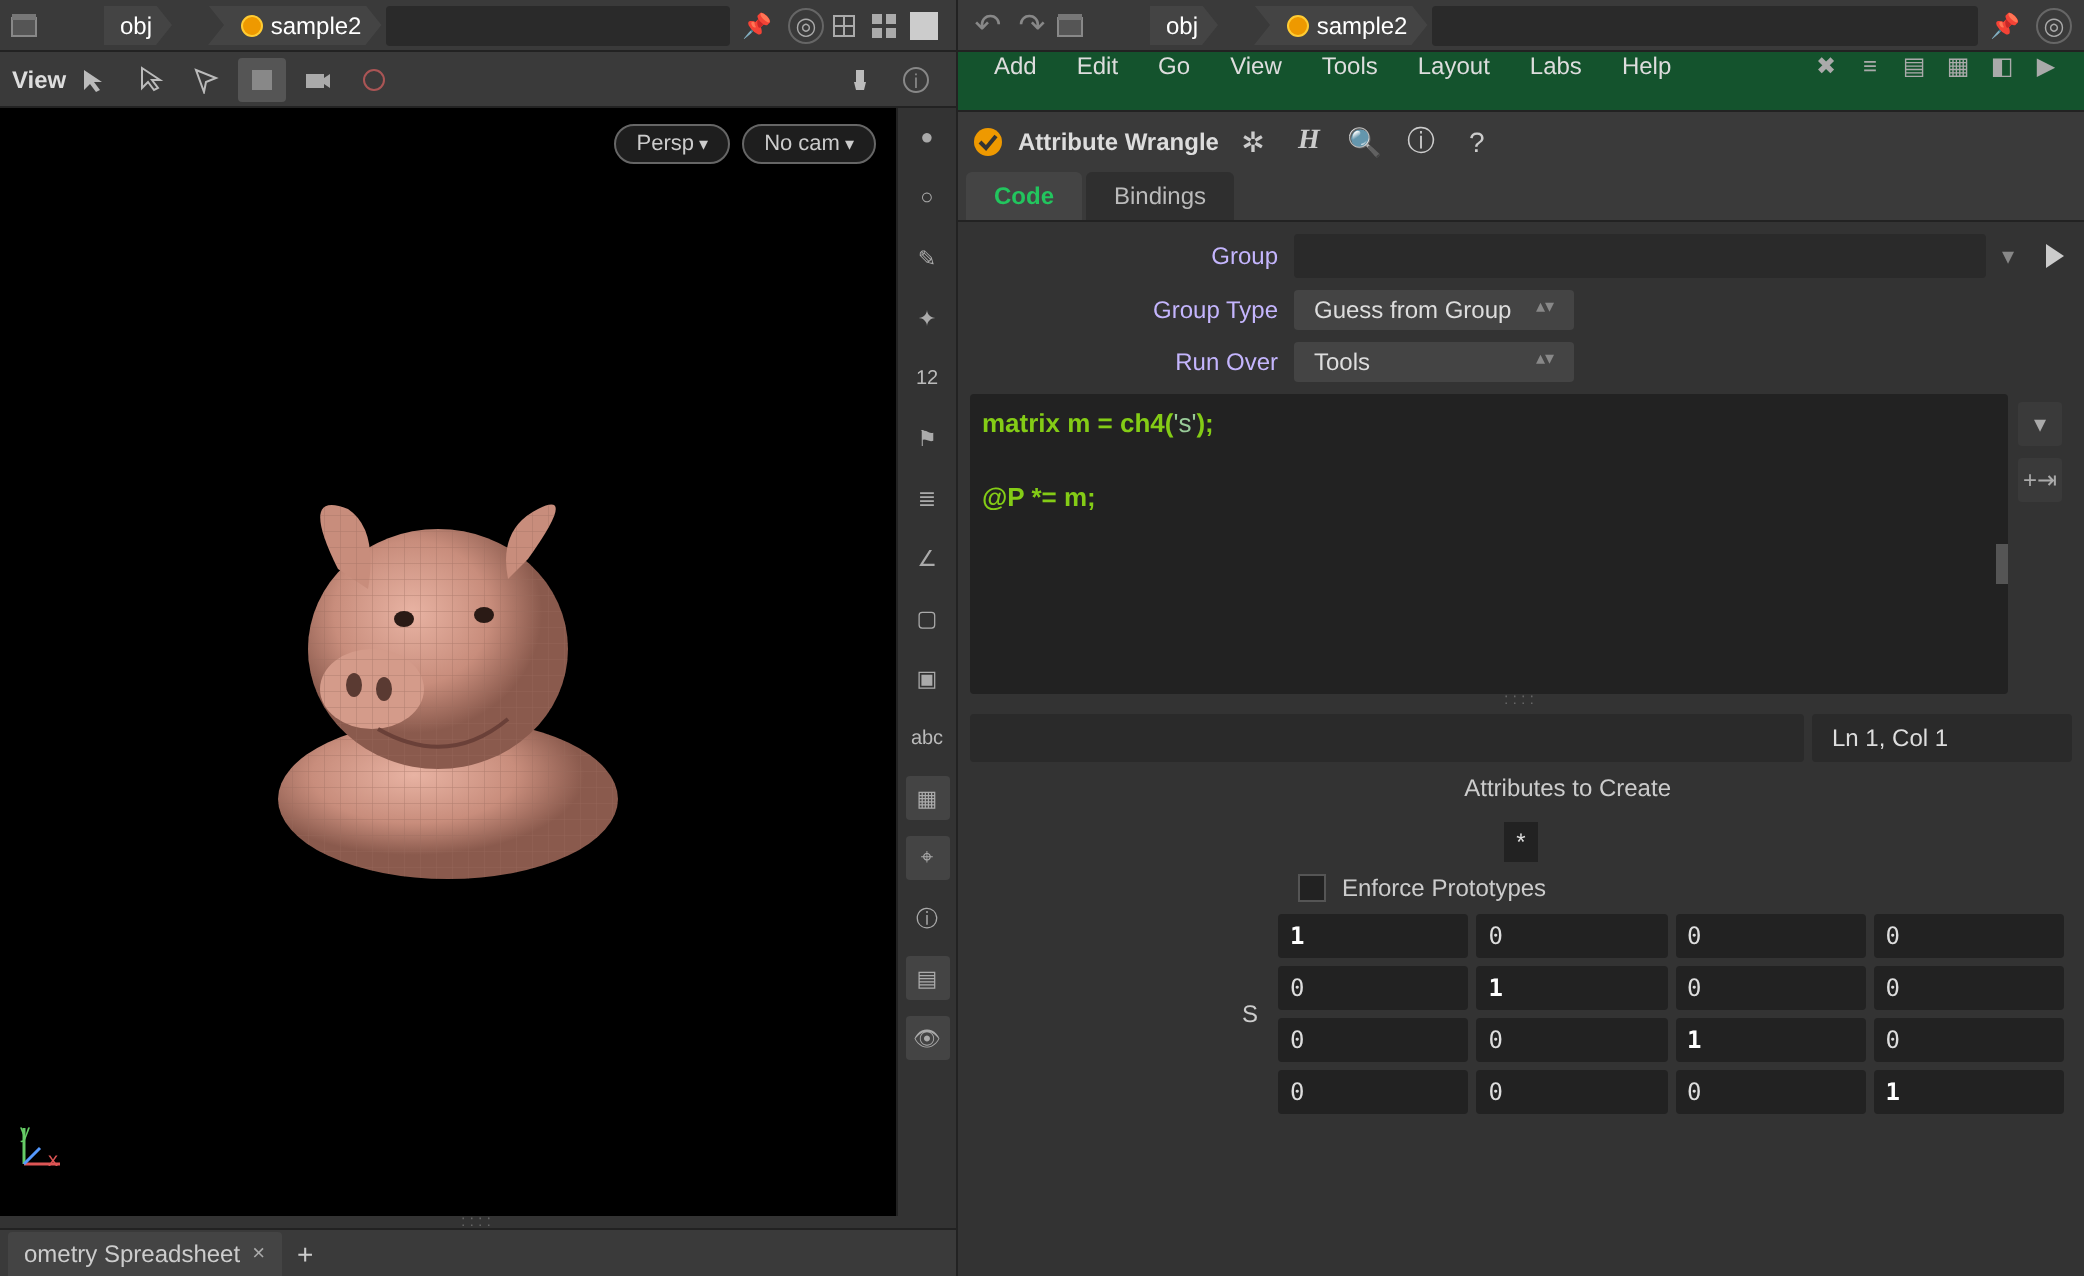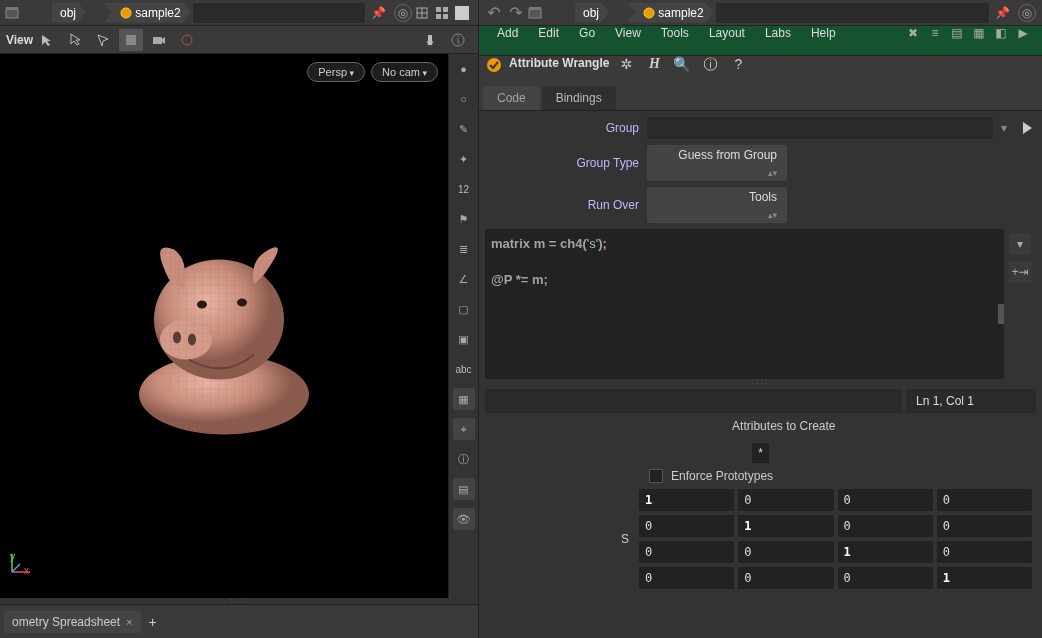--- a/index.html
+++ b/index.html
@@ -32,57 +32,57 @@
   .axis .y { color:#6c6; position:absolute; bottom:14px; left:2px;}
   .axis .x { color:#d55; position:absolute; bottom:0; left:16px;}
 
   .pig { position:absolute; left:50%; top:50%; transform:translate(-50%,-50%);}
 
   .vp-toolbar { width:30px; background:#333; display:flex; flex-direction:column; align-items:center; padding-top:4px; gap:8px; border-left:1px solid #222;}
   .vp-toolbar .tb { width:22px; height:22px; color:#aaa; display:flex; align-items:center; justify-content:center; border-radius:2px; font-size:11px;}
   .vp-toolbar .tb.framed { background:#444;}
   .vp-toolbar .lbl { font-size:10px; color:#bbb;}
   
-  .spread-bar { height:34px; background:#3a3a3a; display:flex; align-items:center; padding:0 4px; border-top:1px solid #222;}
+  .spread-bar { height:24px; background:#3a3a3a; display:flex; align-items:center; padding:0 4px; border-top:1px solid #222;}
   .spread-tab { background:#444; padding:4px 8px; display:flex; align-items:center; gap:6px; border-radius:2px 2px 0 0;}
   .spread-tab .x { color:#aaa; font-size:11px;}
   .plus { margin-left:8px; color:#ccc; font-size:14px;}
   
   
   .nav-arrows { display:flex; align-items:center; }
   .nav-arrows span { width:22px; color:#888; font-size:16px; text-align:center;}
   .menu-bar { height:30px; background:#14532d; display:flex; align-items:flex-start; padding:0 8px; border-bottom:1px solid #222;}
   .menu-bar .mi { padding:0 10px; color:#ddd;}
   .menu-bar .ric { width:22px; color:#aaa; text-align:center;}
   
-  .node-hdr { height:30px; background:#3a3a3a; display:flex; padding:0 6px; gap:6px;}
+  .node-hdr { height:30px; background:#3a3a3a; display:flex; align-items:center; padding:0 6px; gap:6px;}
   .node-hdr svg { flex-shrink:0;}
   .node-type { font-weight:bold; color:#ddd;}
   .node-name { background:#2a2a2a; padding:3px 6px; flex:1; font-family:monospace; color:#ddd; border-radius:2px;}
   .hdr-ic { width:22px; color:#ccc; text-align:center; font-size:14px;}
   
   .tabs { display:flex; background:#3a3a3a; border-bottom:1px solid #222; padding-left:4px;}
   .tab { padding:5px 14px; background:#2f2f2f; color:#bbb; margin-right:2px; border-radius:3px 3px 0 0;}
-  .tab.active { background:#444; color:#a3a3a3;}
+  .tab.active { background:#444; color:#22c55e;font-weight:bold;}
   
   .param-area { padding:6px 10px 0; background:#333; flex:0;}
   .prow { display:flex; align-items:center; margin-bottom:6px; gap:8px;}
   .prow .plabel { width:150px; text-align:right; color:#c4b5fd;}
   .prow .pfield { flex:1; background:#2a2a2a; height:22px; border-radius:2px;}
-  .prow .pselect { background:#444; padding:3px 10px; border-radius:2px; display:flex; align-items:flex-end; gap:6px; color:#ddd; min-width:140px; justify-content:space-between;flex-direction:column;}
+  .prow .pselect { background:#444; padding:3px 10px; border-radius:2px; display:flex; align-items:flex-start; gap:6px; color:#ddd; min-width:140px; justify-content:space-between;}
   .prow .pselect .arr { color:#888; font-size:9px;}
   .tri { width:0; height:0; border-top:6px solid transparent; border-bottom:6px solid transparent; border-left:9px solid #ccc;}
   
   .vex-label { color:#ccc; padding:4px 10px;}
   .code-wrap { display:flex; padding:0 6px;}
   .code-box { flex:1; background:#222; min-height:150px; font-family:monospace; font-size:13px; padding:6px; color:#ddd; line-height:1.4; white-space:pre; border-radius:2px; position:relative;}
   .code-side { width:32px; display:flex; flex-direction:column; align-items:center; gap:6px; padding-top:4px;}
   .code-side .cb { width:22px; height:22px; background:#3a3a3a; border-radius:2px; display:flex; align-items:center; justify-content:center; color:#aaa;}
   .code-scroll-ind { position:absolute; right:0; top:50%; width:6px; height:20px; background:#555;}
-  .kw { color:#a3a3a3; font-weight:bold;}
+  .kw { color:#84cc16; font-weight:bold;}
   .str { color:#9c9;}
   
   .status-row { display:flex; margin:4px 6px 0;}
   .status-row .sl { flex:1; background:#2a2a2a; height:24px; border-radius:2px; margin-right:4px;}
   .status-row .sr { width:130px; background:#2a2a2a; height:24px; border-radius:2px; display:flex; align-items:center; padding-left:10px; color:#ddd;}
   
   .matrix-wrap { padding:6px 10px;}
   .attr-create { display:flex; align-items:center; gap:10px; margin-bottom:6px;flex-direction:column;}
   .attr-create .af { flex:1; background:#222; height:22px; padding:3px 6px; color:#ddd;}
   .enforce { display:flex; align-items:center; gap:8px; margin-left:160px; margin-bottom:6px;text-align:right;}

